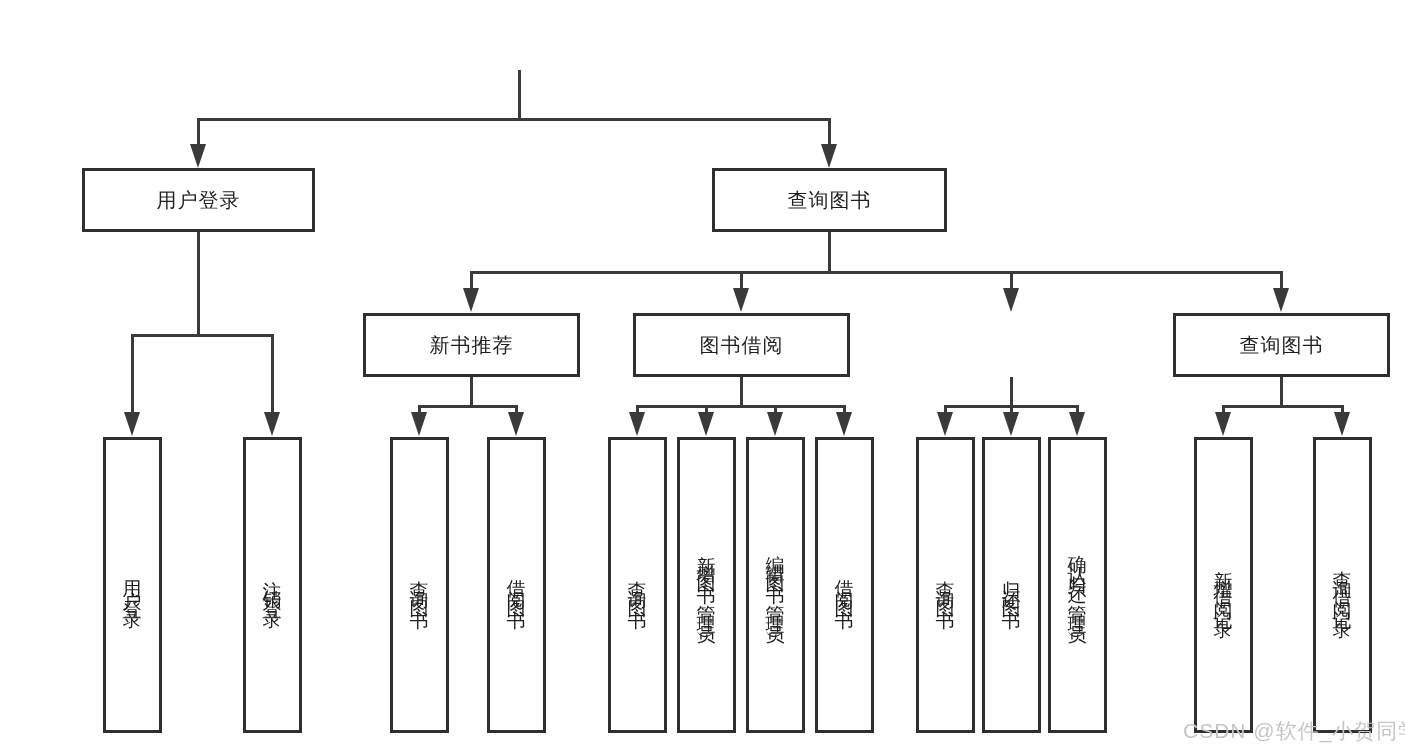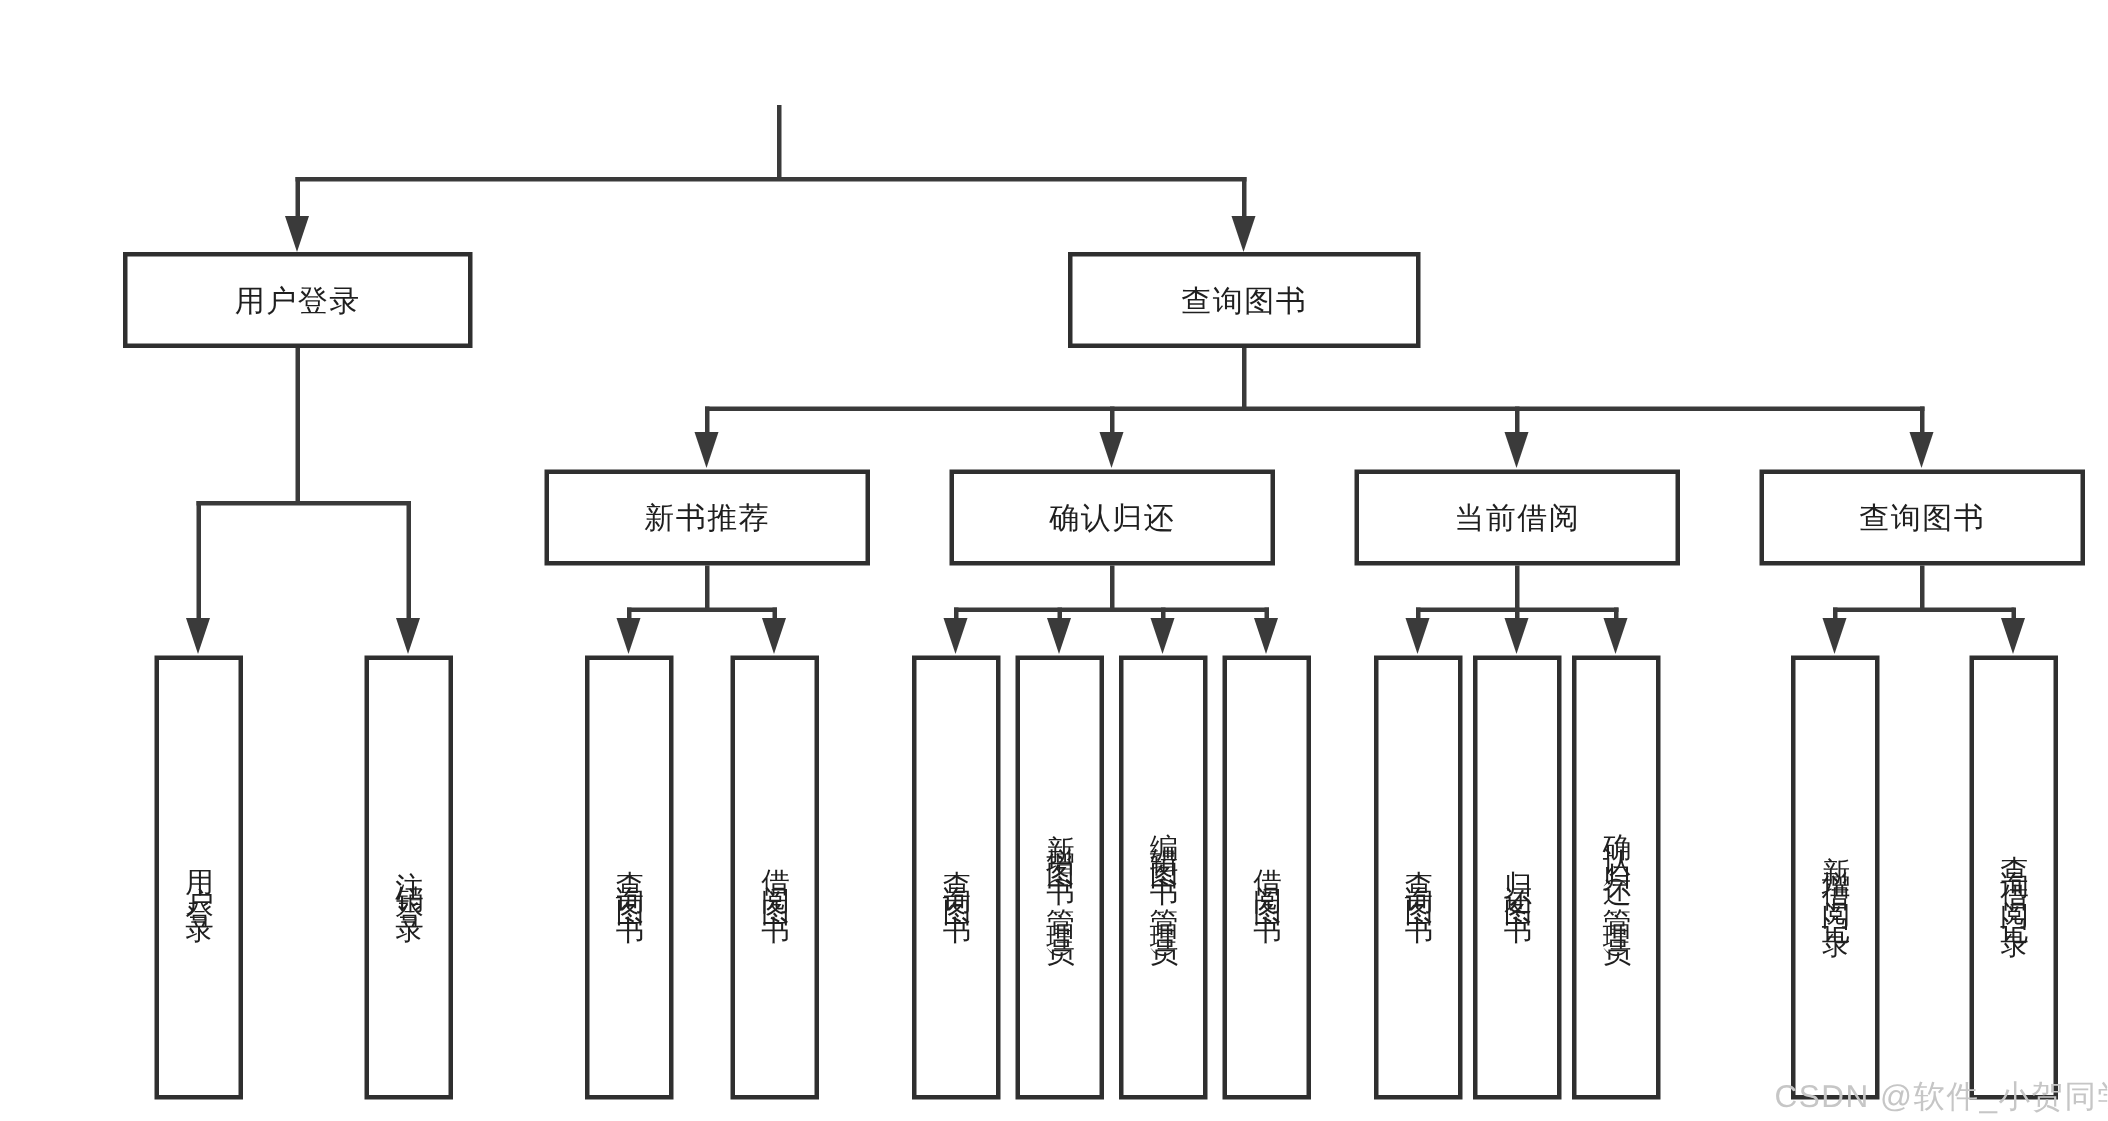--- a/index.html
+++ b/index.html
@@ -103,24 +103,21 @@
   <div class="arrow-down" style="left:733px; top:288px;"></div>
   <div class="vline" style="left:1010px; top:271px; height:22px;"></div>
   <div class="arrow-down" style="left:1003px; top:288px;"></div>
   <div class="vline" style="left:1280px; top:271px; height:22px;"></div>
   <div class="arrow-down" style="left:1273px; top:288px;"></div>
 
   <div class="box" style="left:363px; top:313px; width:217px; height:64px;">
     <span>新书推荐</span>
   </div>
   <div class="box" style="left:633px; top:313px; width:217px; height:64px;">
-    <span>确认归还</span>
-  </div>
-  <div class="box" style="left:903px; top:313px; width:217px; height:64px;">
-    <span>当前借阅</span>
+    <span>图书借阅</span>
   </div>
   <div class="box" style="left:1173px; top:313px; width:217px; height:64px;">
     <span>查询图书</span>
   </div>
 
   <div class="vline" style="left:470px; top:377px; height:30px;"></div>
   <div class="hline" style="left:418px; top:405px; width:100px;"></div>
   <div class="vline" style="left:418px; top:405px; height:9px;"></div>
   <div class="arrow-down" style="left:411px; top:412px;"></div>
   <div class="vline" style="left:515px; top:405px; height:9px;"></div>

